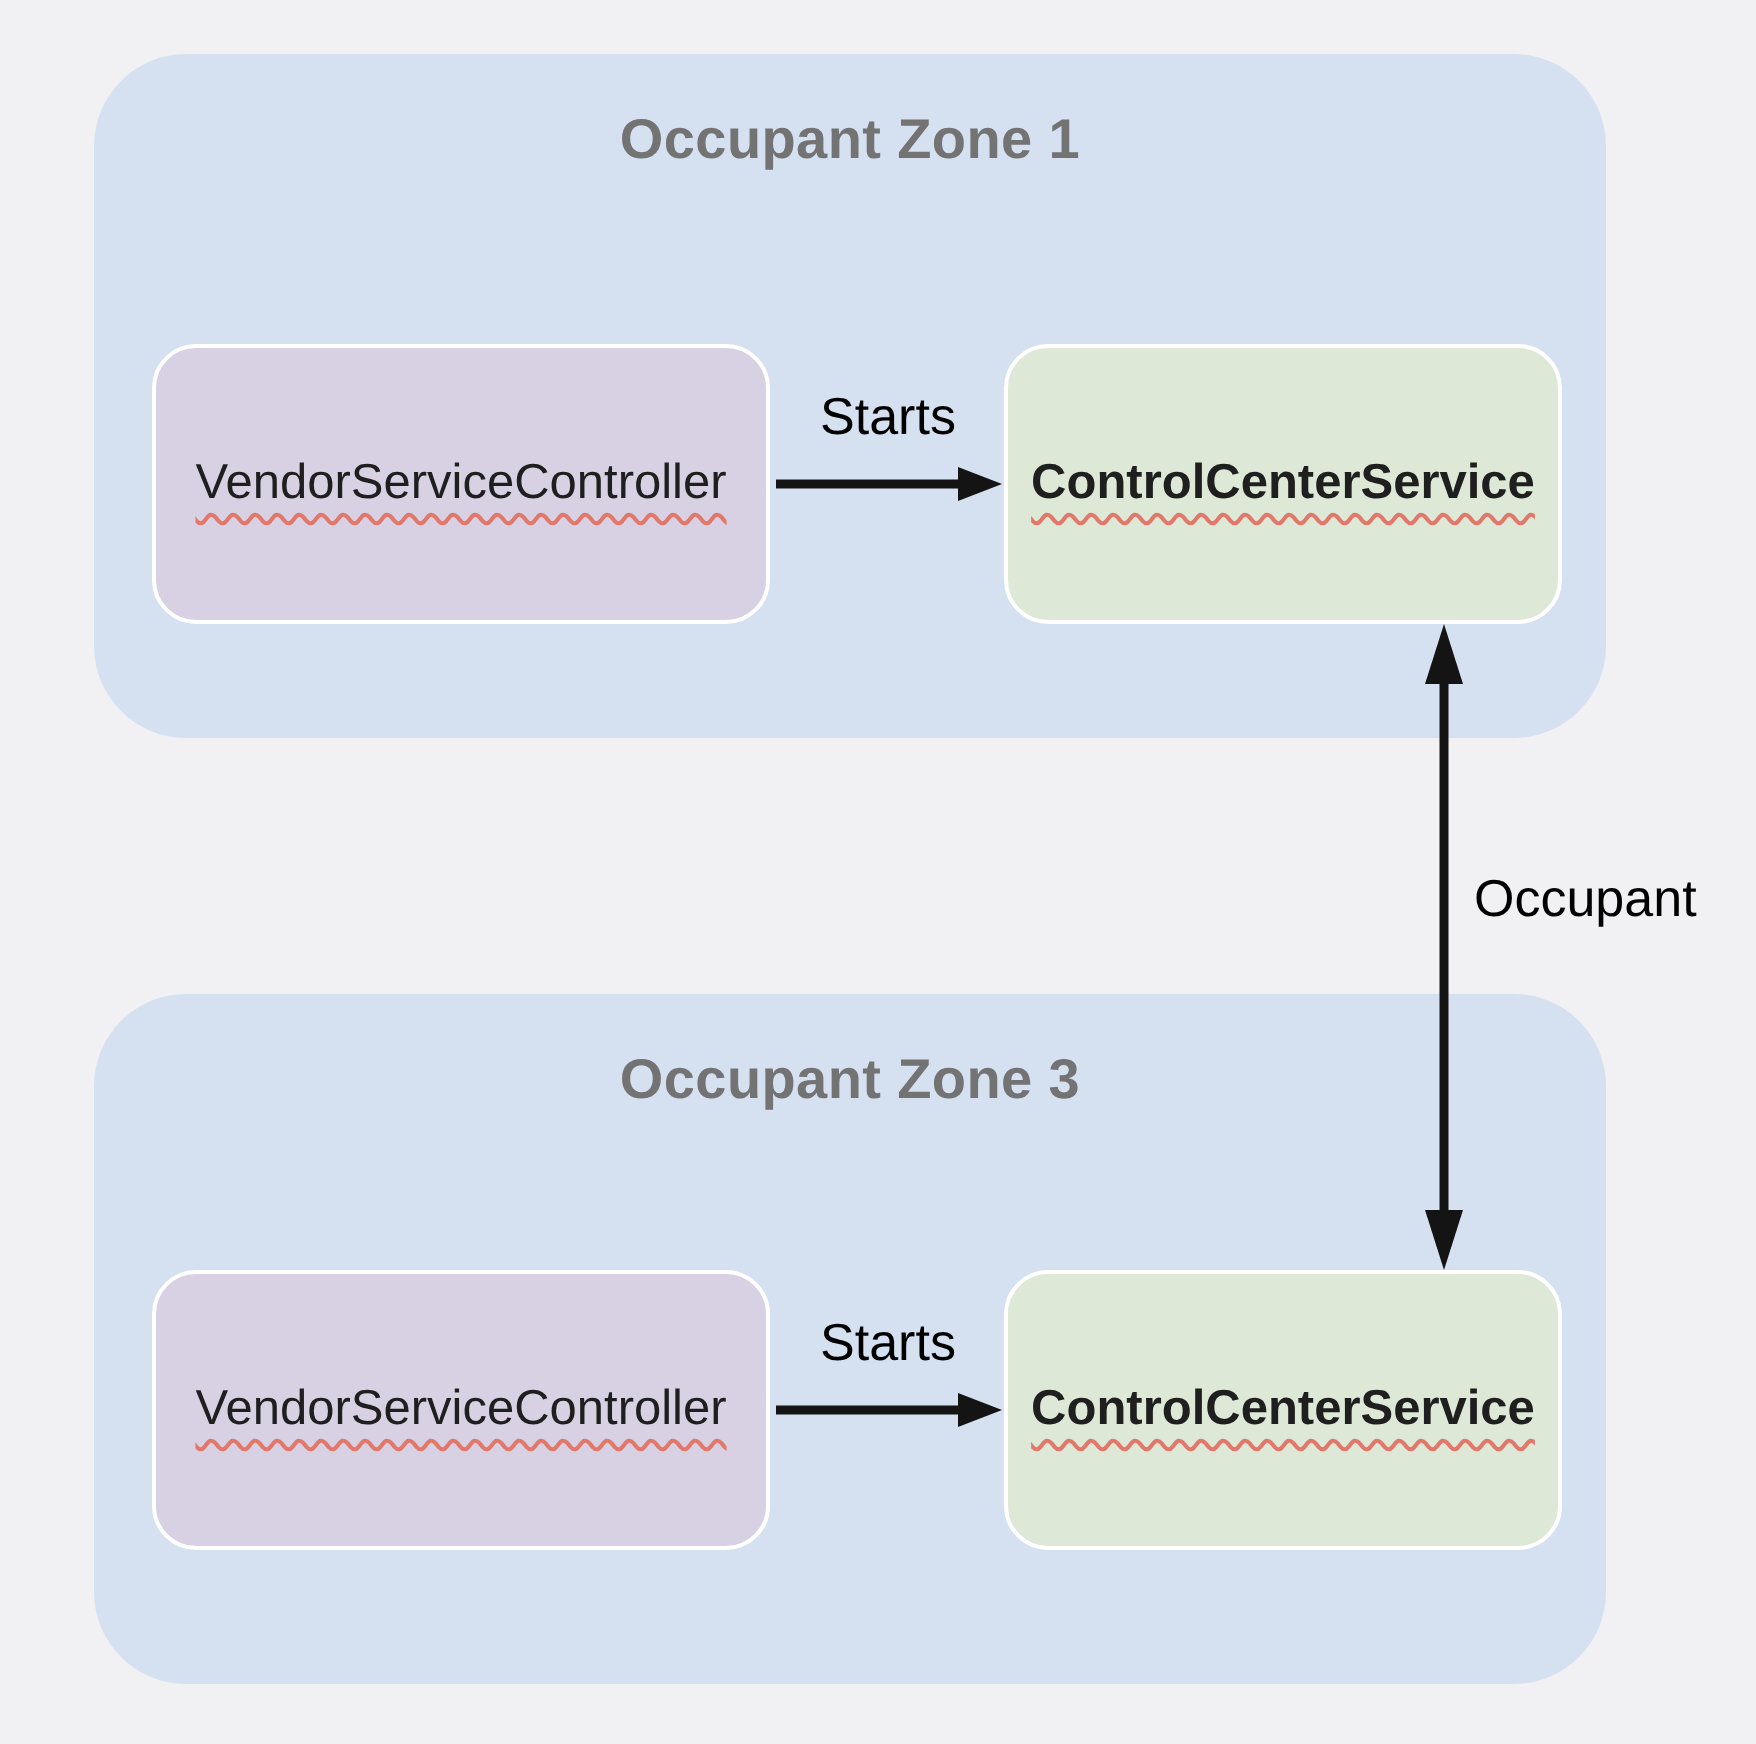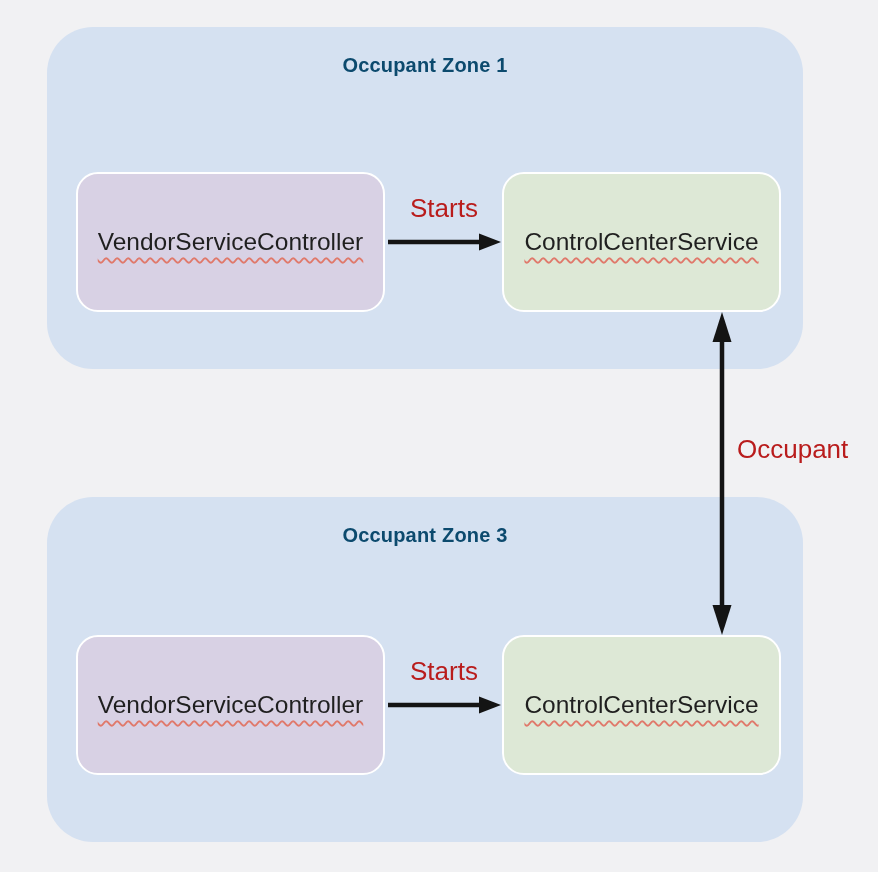--- a/index.html
+++ b/index.html
@@ -31,24 +31,24 @@
     background: var(--zone-bg);
     border-radius: 46px;
   }
   .zone--1 { top: 27px;  height: 342px; }
   .zone--2 { top: 497px; height: 345px; }
   .zone-title {
     position: absolute;
     left: 0; right: 0;
     top: 27px;
     text-align: center;
-    font-size: 20px;
+    font-size: 28px;
     font-weight: 700;
     letter-spacing: 0.2px;
-    color: #0c4a6e;
+    color: #737373;
   }
   .node {
     position: absolute;
     border: 2.5px solid var(--box-border);
     border-radius: 22px;
     display: flex;
     align-items: center;
     justify-content: center;
     font-size: 24.5px;
     white-space: nowrap;
@@ -62,27 +62,28 @@
   }
   .node--controller {
     left: 29px;
     width: 309px; height: 140px;
     background: var(--controller-bg);
   }
   .node--service {
     left: 455px;
     width: 279px; height: 140px;
     background: var(--service-bg);
+    font-weight: bold;
   }
   .zone--1 .node--controller, .zone--1 .node--service { top: 145px; }
   .zone--2 .node--controller, .zone--2 .node--service { top: 138px; }
   .edge-label {
     position: absolute;
     font-size: 26px;
-    color: #b91c1c;
+    color: #000000;
     white-space: nowrap;
   }
   .edge-label--starts { left: 388px; width: 112px; text-align: center; }
   .edge-label--starts-1 { top: 193px; }
   .edge-label--starts-2 { top: 656px; }
   .edge-label--connect { left: 737px; top: 434px; }
   svg.arrows {
     position: absolute;
     left: 0; top: 0;
     width: 878px; height: 872px;

